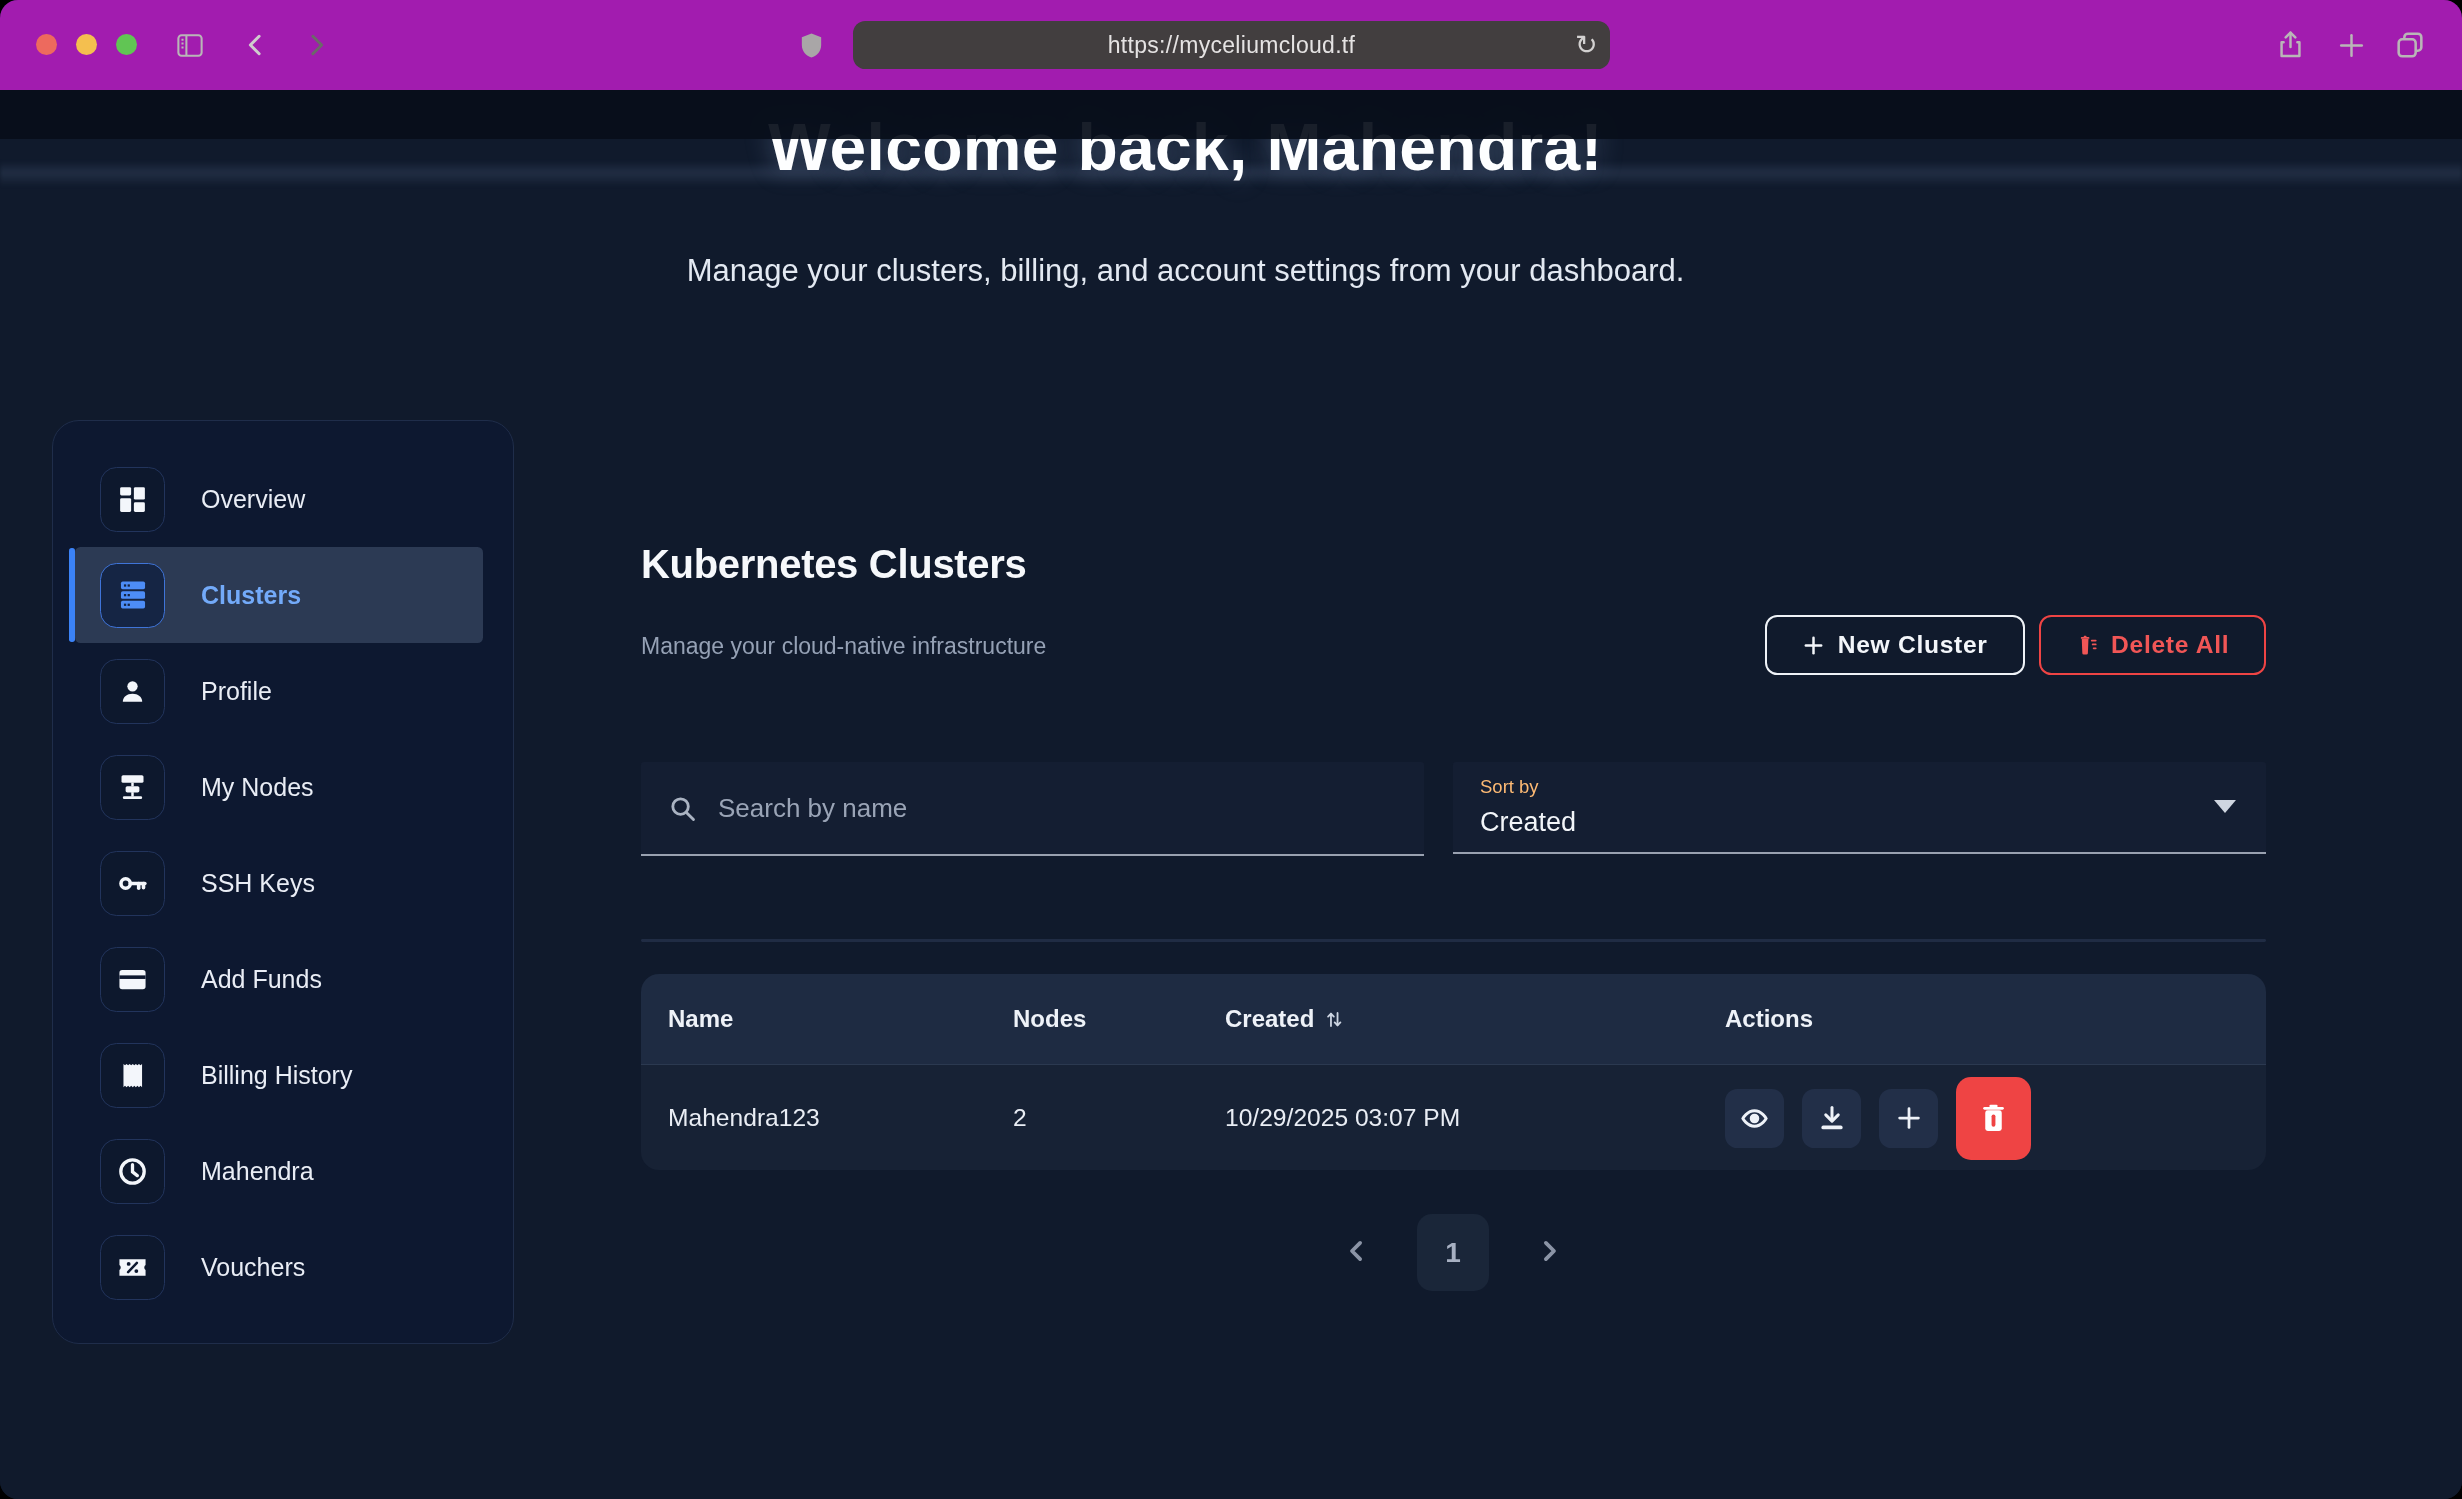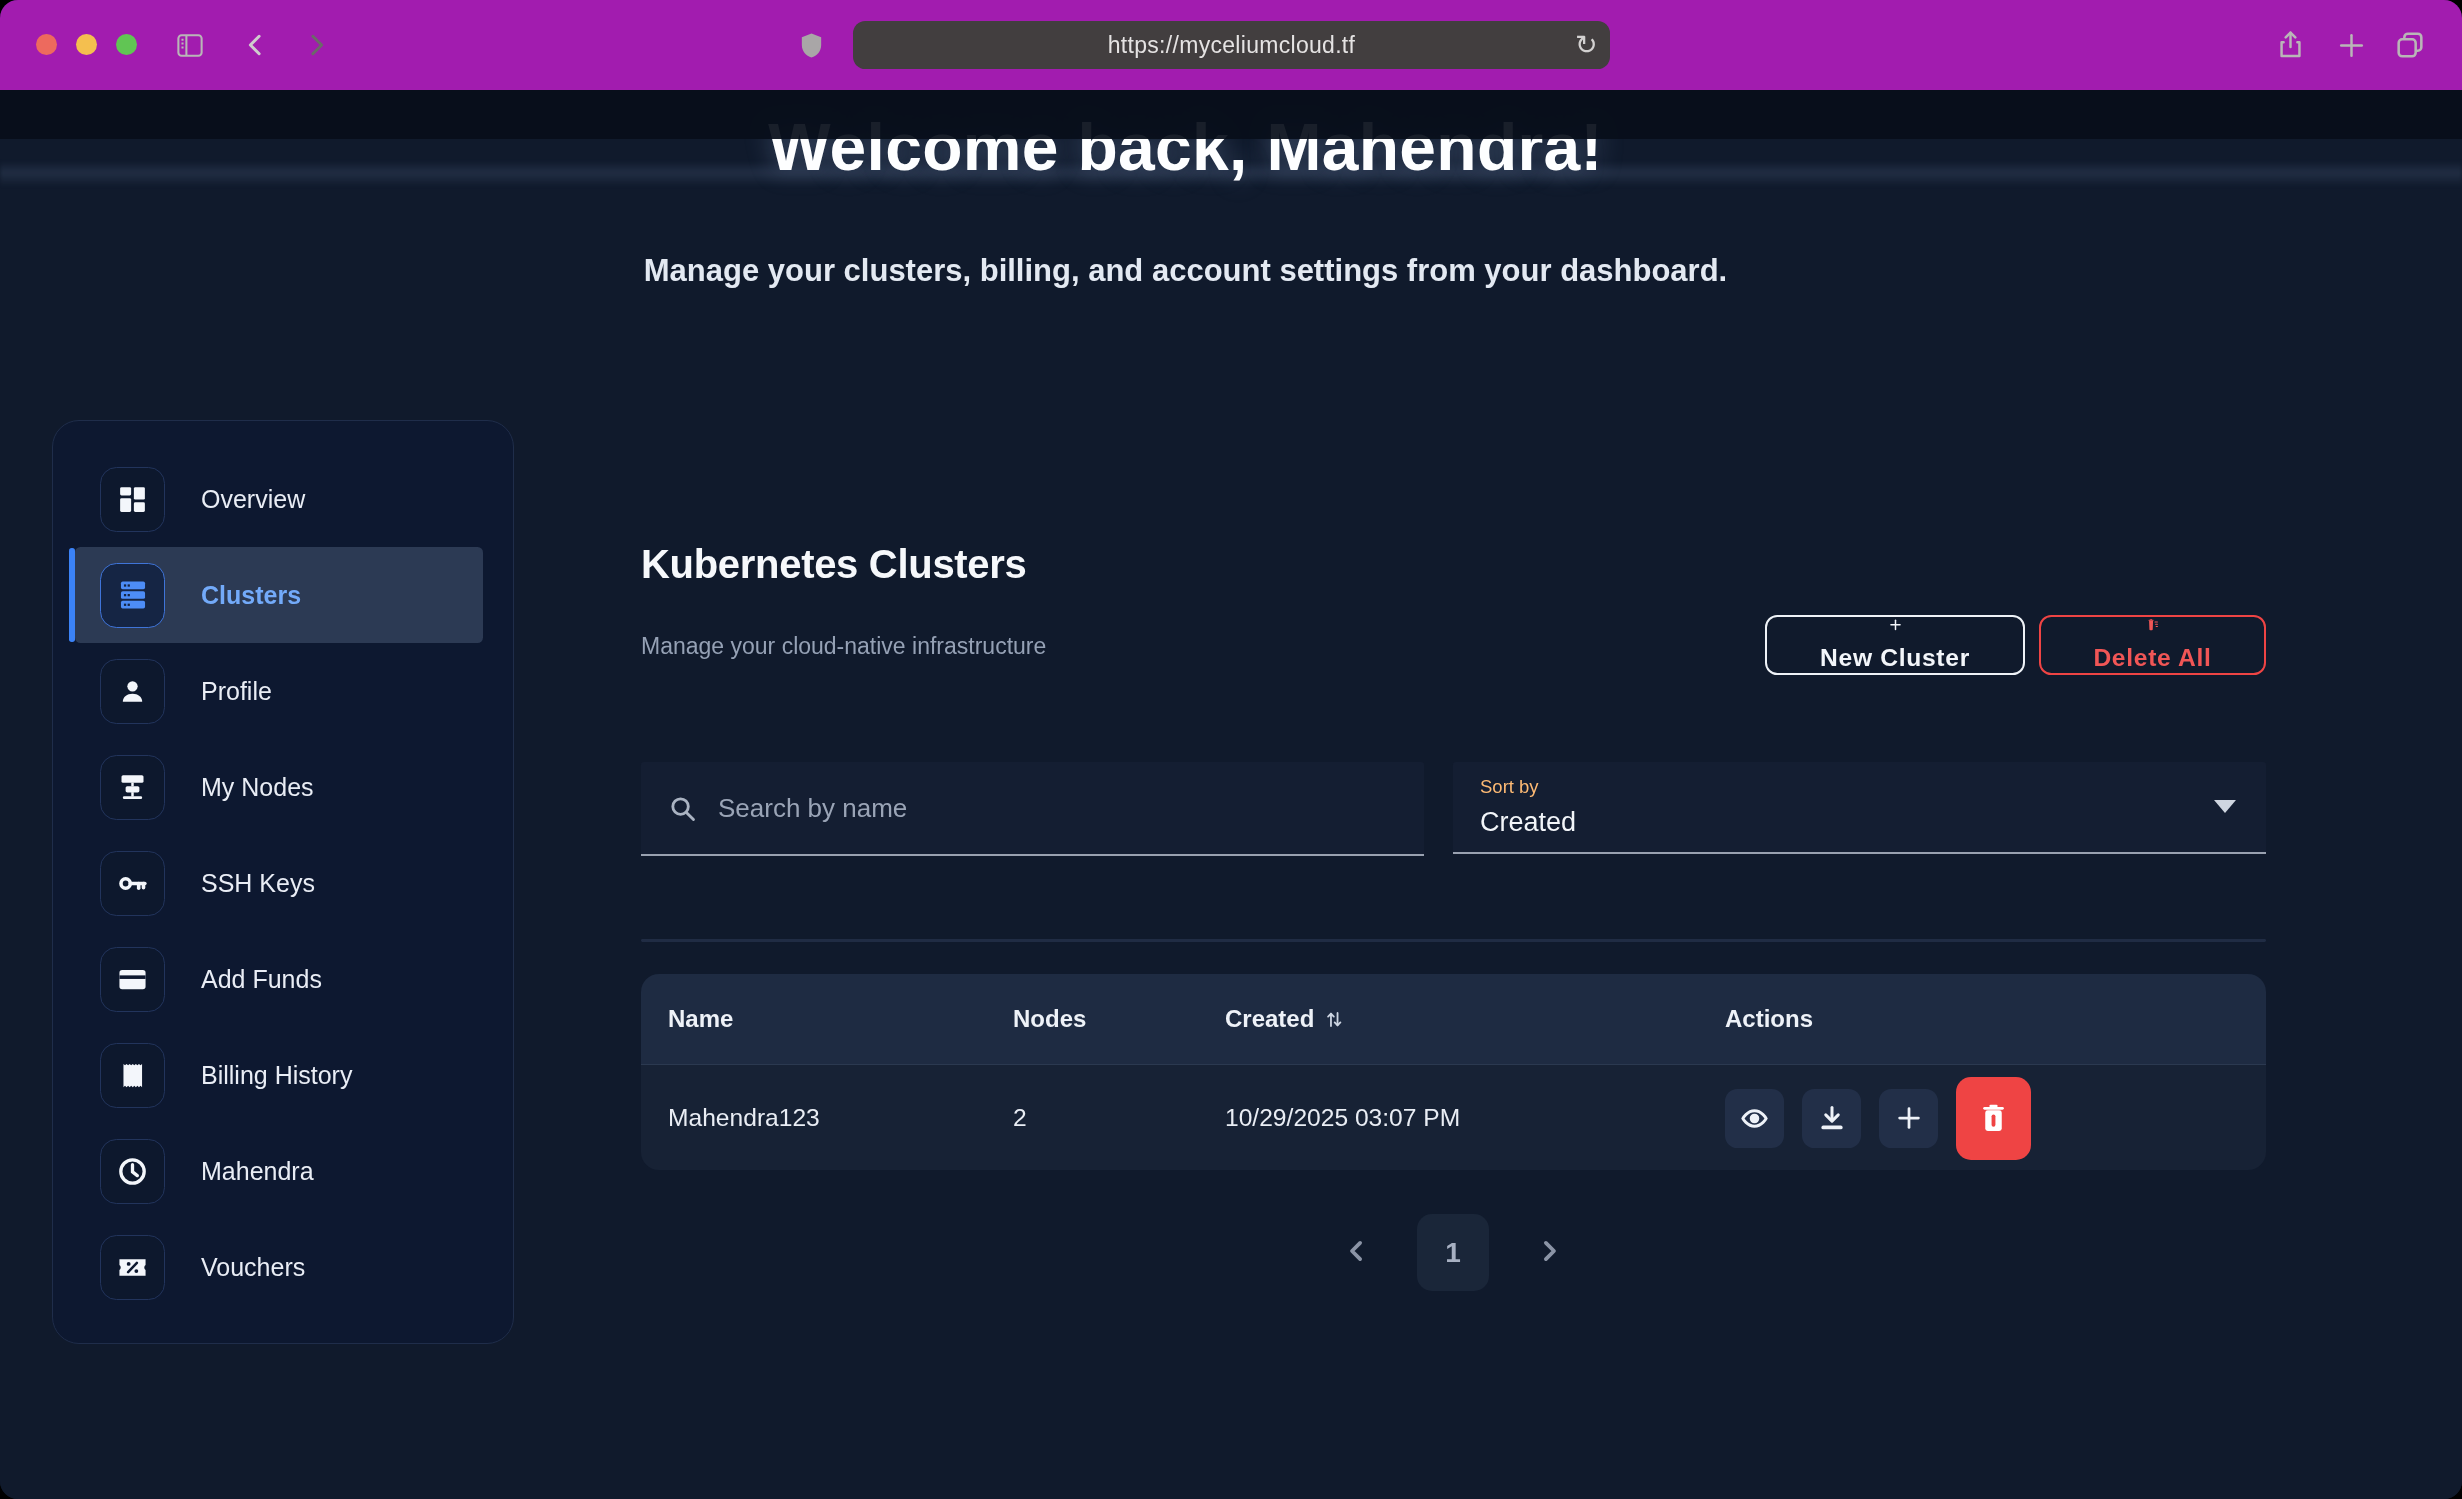--- a/index.html
+++ b/index.html
@@ -28,38 +28,38 @@
 
   
   .page{position:absolute;top:90px;left:0;right:0;bottom:0;background:#101a2c;}
   .top-band{position:absolute;top:0;left:0;right:0;height:49px;background:rgba(8,14,26,0.93);z-index:3;}
   .glow-stripe{position:absolute;top:71px;left:0;right:0;height:26px;z-index:1;
     background:linear-gradient(to bottom,rgba(0,0,0,0) 0%,rgba(140,170,215,.14) 45%,rgba(140,170,215,.10) 60%,rgba(0,0,0,0) 100%);
     filter:blur(2.1px);}
   .hero-title{position:absolute;top:19px;left:0;width:2371px;text-align:center;z-index:2;
     font-size:66px;font-weight:700;color:#fdfeff;letter-spacing:0.3px;text-shadow:0 0 26px rgba(160,190,235,.35);}
   .hero-sub{position:absolute;top:163px;left:0;width:2371px;text-align:center;z-index:2;
-    font-size:31px;font-weight:700;color:#e3e9f2;}
+    font-size:31px;font-weight:400;color:#e3e9f2;}
 
   
   .sidebar{position:absolute;top:330px;left:52px;width:462px;height:924px;border:1.4px solid #1f2d4a;border-radius:27px;background:#0d1830;padding-top:30px;box-sizing:border-box;z-index:2;}
   .side-item{position:relative;height:96px;margin:0 30px 0 22px;display:flex;align-items:center;padding-left:25px;border-radius:5.5px;cursor:default;}
   .icon-box{width:63px;height:63px;border:1.4px solid #22345c;border-radius:16.4px;background:rgba(14,24,44,.65);display:flex;align-items:center;justify-content:center;color:#f3f6fb;flex:0 0 auto;}
   .side-label{margin-left:36px;font-size:25px;font-weight:500;color:#e9edf5;}
   .side-item.active{background:#2c3a54;}
   .side-item.active::before{content:"";position:absolute;left:-6.2px;top:1.4px;bottom:1.4px;width:6.2px;border-radius:2.7px;background:#3b82f6;}
   .side-item.active .icon-box{border-color:#3f74d8;color:#4d8df7;background:#152档档档544;}
   .side-item.active .icon-box{background:#152544;}
   .side-item.active .side-label{color:#73aaf9;font-weight:700;}
 
   
   .main-title{position:absolute;top:452px;left:641px;font-size:40px;font-weight:700;color:#f6f8fb;letter-spacing:-0.3px;}
   .main-sub{position:absolute;top:543px;left:641px;font-size:23px;color:#95a1b5;}
 
-  .btn{position:absolute;top:525px;height:60px;box-sizing:border-box;border-radius:12.3px;display:flex;align-items:center;justify-content:center;gap:12.3px;background:transparent;font-weight:600;font-size:24.6px;letter-spacing:0.7px;flex-direction:column;}
+  .btn{position:absolute;top:525px;height:60px;box-sizing:border-box;border-radius:12.3px;display:flex;align-items:center;justify-content:center;gap:12.3px;background:transparent;font-weight:600;font-size:24.6px;letter-spacing:0.7px;}
   .btn-new{left:1765px;width:260px;border:2.1px solid #eef2f7;color:#f3f6fa;}
   .btn-del{left:2039px;width:227px;border:2.1px solid #ef4444;color:#f15656;}
 
   .search{position:absolute;top:672px;left:641px;width:783px;height:92px;background:#141e32;border-bottom:2.1px solid #99a1b0;border-radius:2.7px 2.7px 0 0;display:flex;align-items:center;}
   .search svg{margin:0 18px 0 26px;color:#aab3c2;flex:0 0 auto;}
   .search input{flex:1;background:transparent;border:none;outline:none;color:#e8edf4;font-size:26px;font-family:inherit;}
   .search input::placeholder{color:#9aa4b6;}
 
   .sort{position:absolute;top:672px;left:1453px;width:813px;height:92px;background:#141e32;border-bottom:2.1px solid #99a1b0;border-radius:2.7px 2.7px 0 0;box-sizing:border-box;padding:13.7px 0 0 27px;}
   .sort-label{font-size:18.5px;color:#fdba74;}

